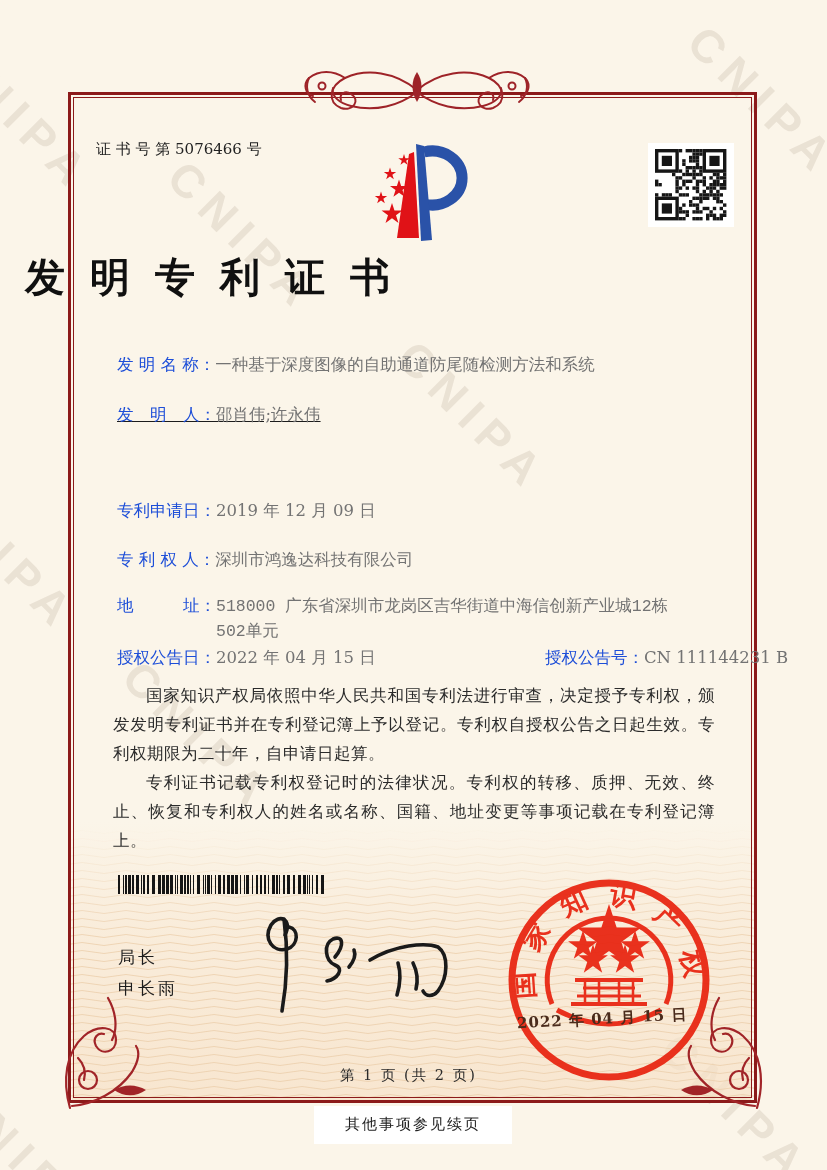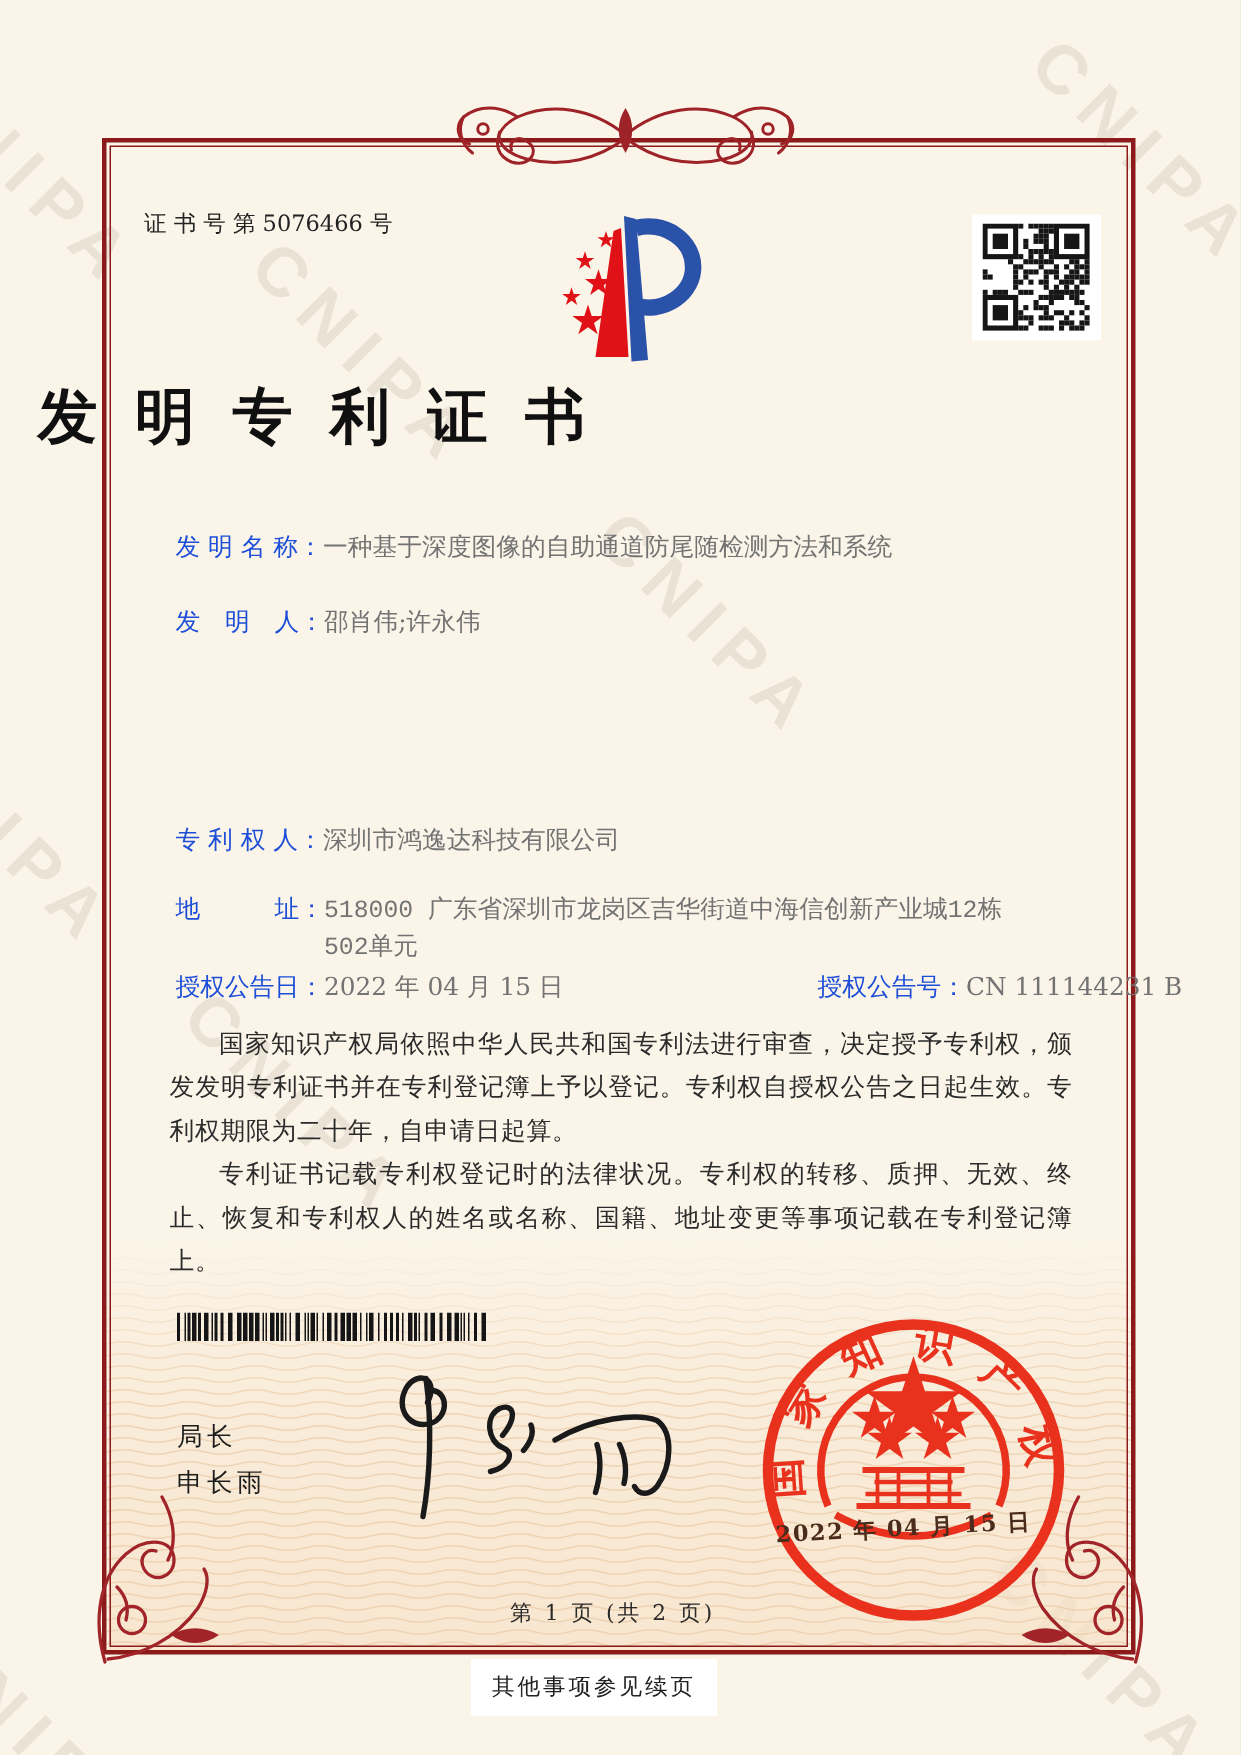--- a/index.html
+++ b/index.html
@@ -33,21 +33,21 @@
   .paras p{margin:0;text-indent:2em;letter-spacing:0.5px;}
   
   .barcode{position:absolute;left:118px;top:875px;width:212px;height:19px;}
   
   .signer{position:absolute;left:118px;font-size:17px;letter-spacing:3px;color:#1d1d1d;}
   
   .seal-date{position:absolute;left:517px;top:1010px;width:160px;font-size:15px;font-weight:bold;
              color:#4a2b1c;letter-spacing:1px;transform:rotate(-3deg);white-space:nowrap;}
   
   .page-no{position:absolute;left:340px;top:1066px;font-size:14.5px;letter-spacing:2px;color:#2a2a2a;}
-  .note-strip{position:absolute;left:314px;top:1106px;width:164px;height:38px;background:#ffffff;}
+  .note-strip{position:absolute;left:314px;top:1106px;width:198px;height:38px;background:#ffffff;}
   .note-text{position:absolute;left:0;top:9px;width:100%;text-align:center;font-size:15px;
              letter-spacing:2px;color:#222;}
   svg{display:block;}
 </style>
 </head>
 <body>
 
 <div class="page">
 
   <div class="wm" style="left:-30px;top:30px;">CNIPA</div>
@@ -305,22 +305,25 @@
         <rect x="3.4" y="51" width="17" height="17" fill="#fff"></rect>
         <rect x="6.8" y="54.4" width="10.2" height="10.2" fill="#161616"></rect>
       </svg>
   </div>
 
   <div class="title">发明专利证书</div>
 
   <div class="frow" style="top:352px;">
     <span class="flabel">发 明 名 称：</span><span class="fvalue">一种基于深度图像的自助通道防尾随检测方法和系统</span>
   </div>
-  <div class="frow" style="top:402px;">
+  <div class="frow" style="top:402px;text-decoration:underline;">
     <span class="flabel">发　明　人：</span><span class="fvalue">邵肖伟;许永伟</span>
+  </div>
+  <div class="frow" style="top:498px;">
+    <span class="flabel">专利申请日：</span><span class="fvalue">2019 年 12 月 09 日</span>
   </div>
   <div class="frow" style="top:547px;">
     <span class="flabel">专 利 权 人：</span><span class="fvalue">深圳市鸿逸达科技有限公司</span>
   </div>
   <div class="frow" style="top:594px;font-family:Liberation Mono, monospace;">
     <span class="flabel">地　　　址：</span><span class="fvalue addr-value">518000 广东省深圳市龙岗区吉华街道中海信创新产业城12栋502单元</span>
   </div>
   <div class="frow" style="top:645px;">
     <span class="flabel">授权公告日：</span><span class="fvalue">2022 年 04 月 15 日</span>
     <span class="grant2">

